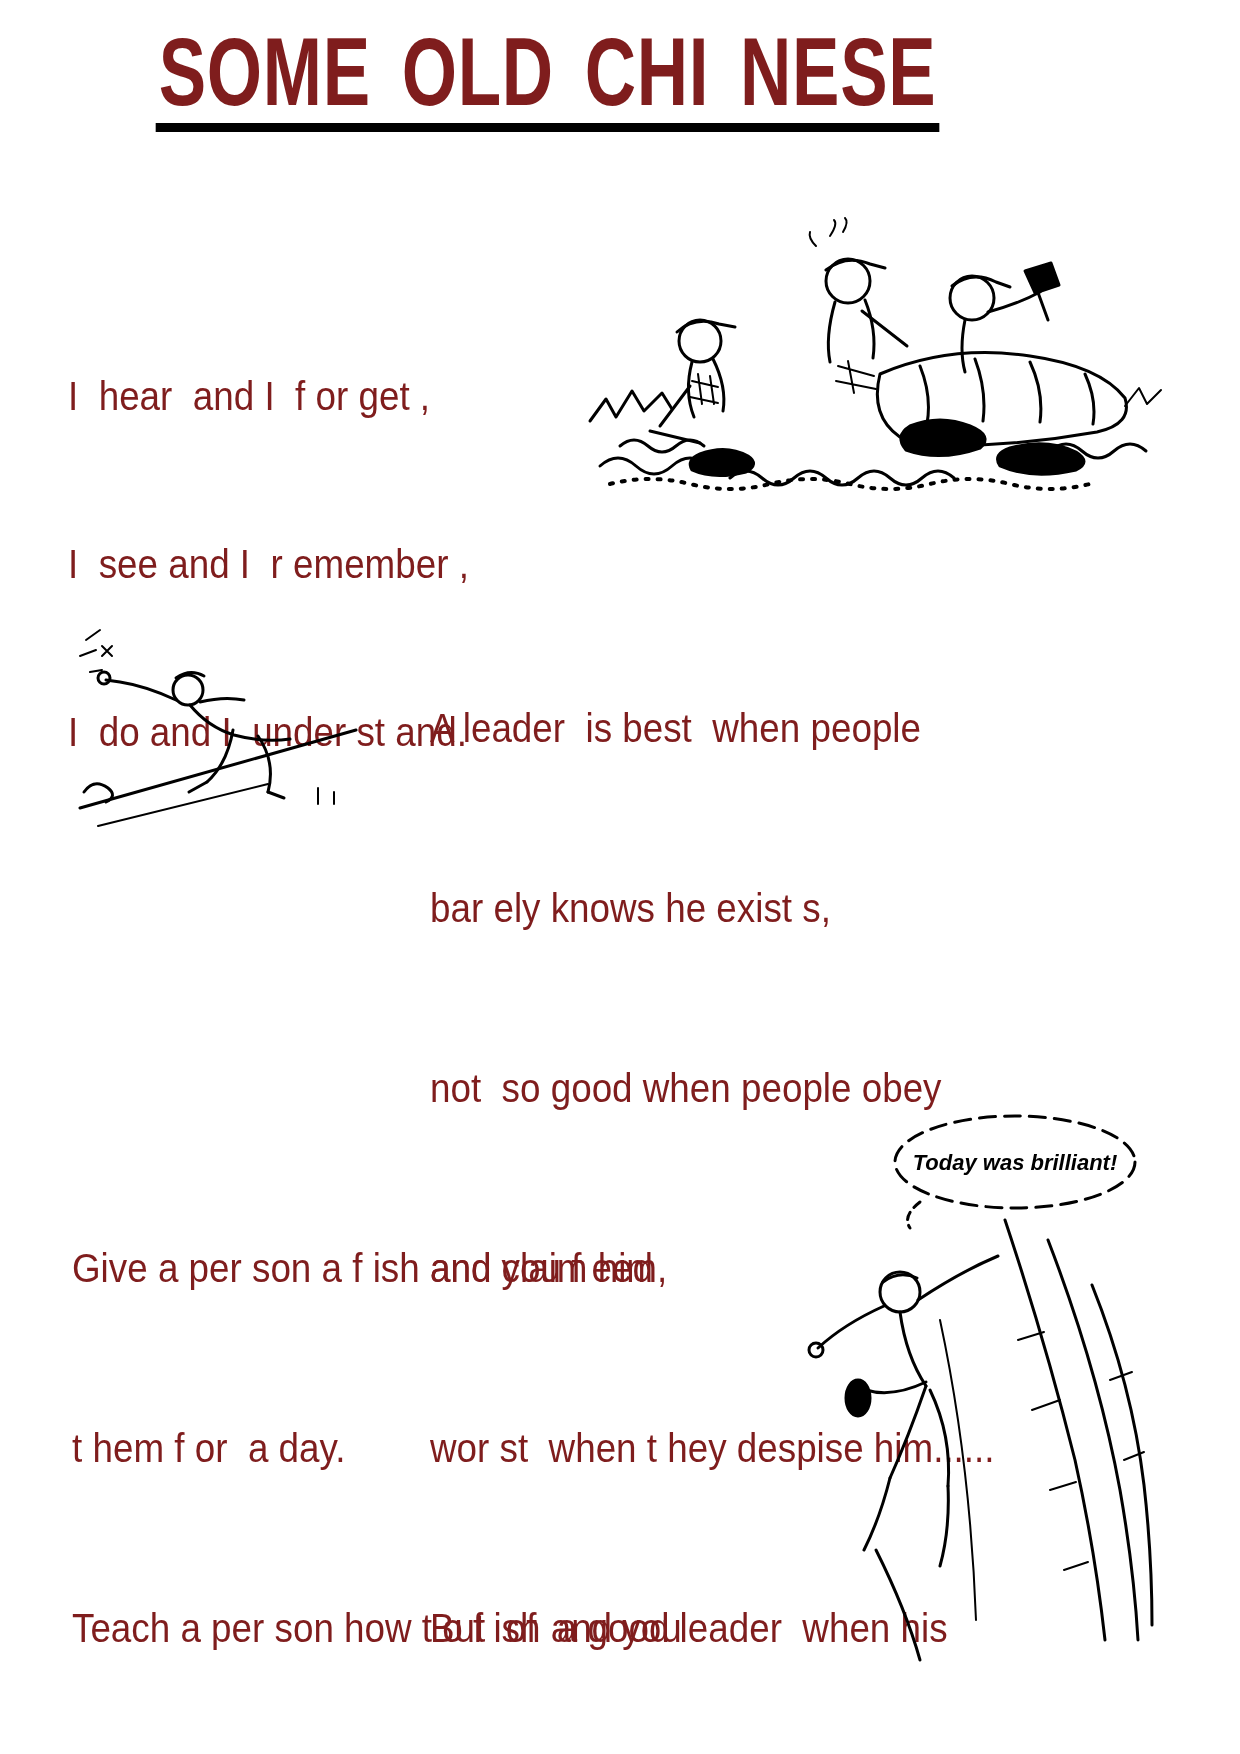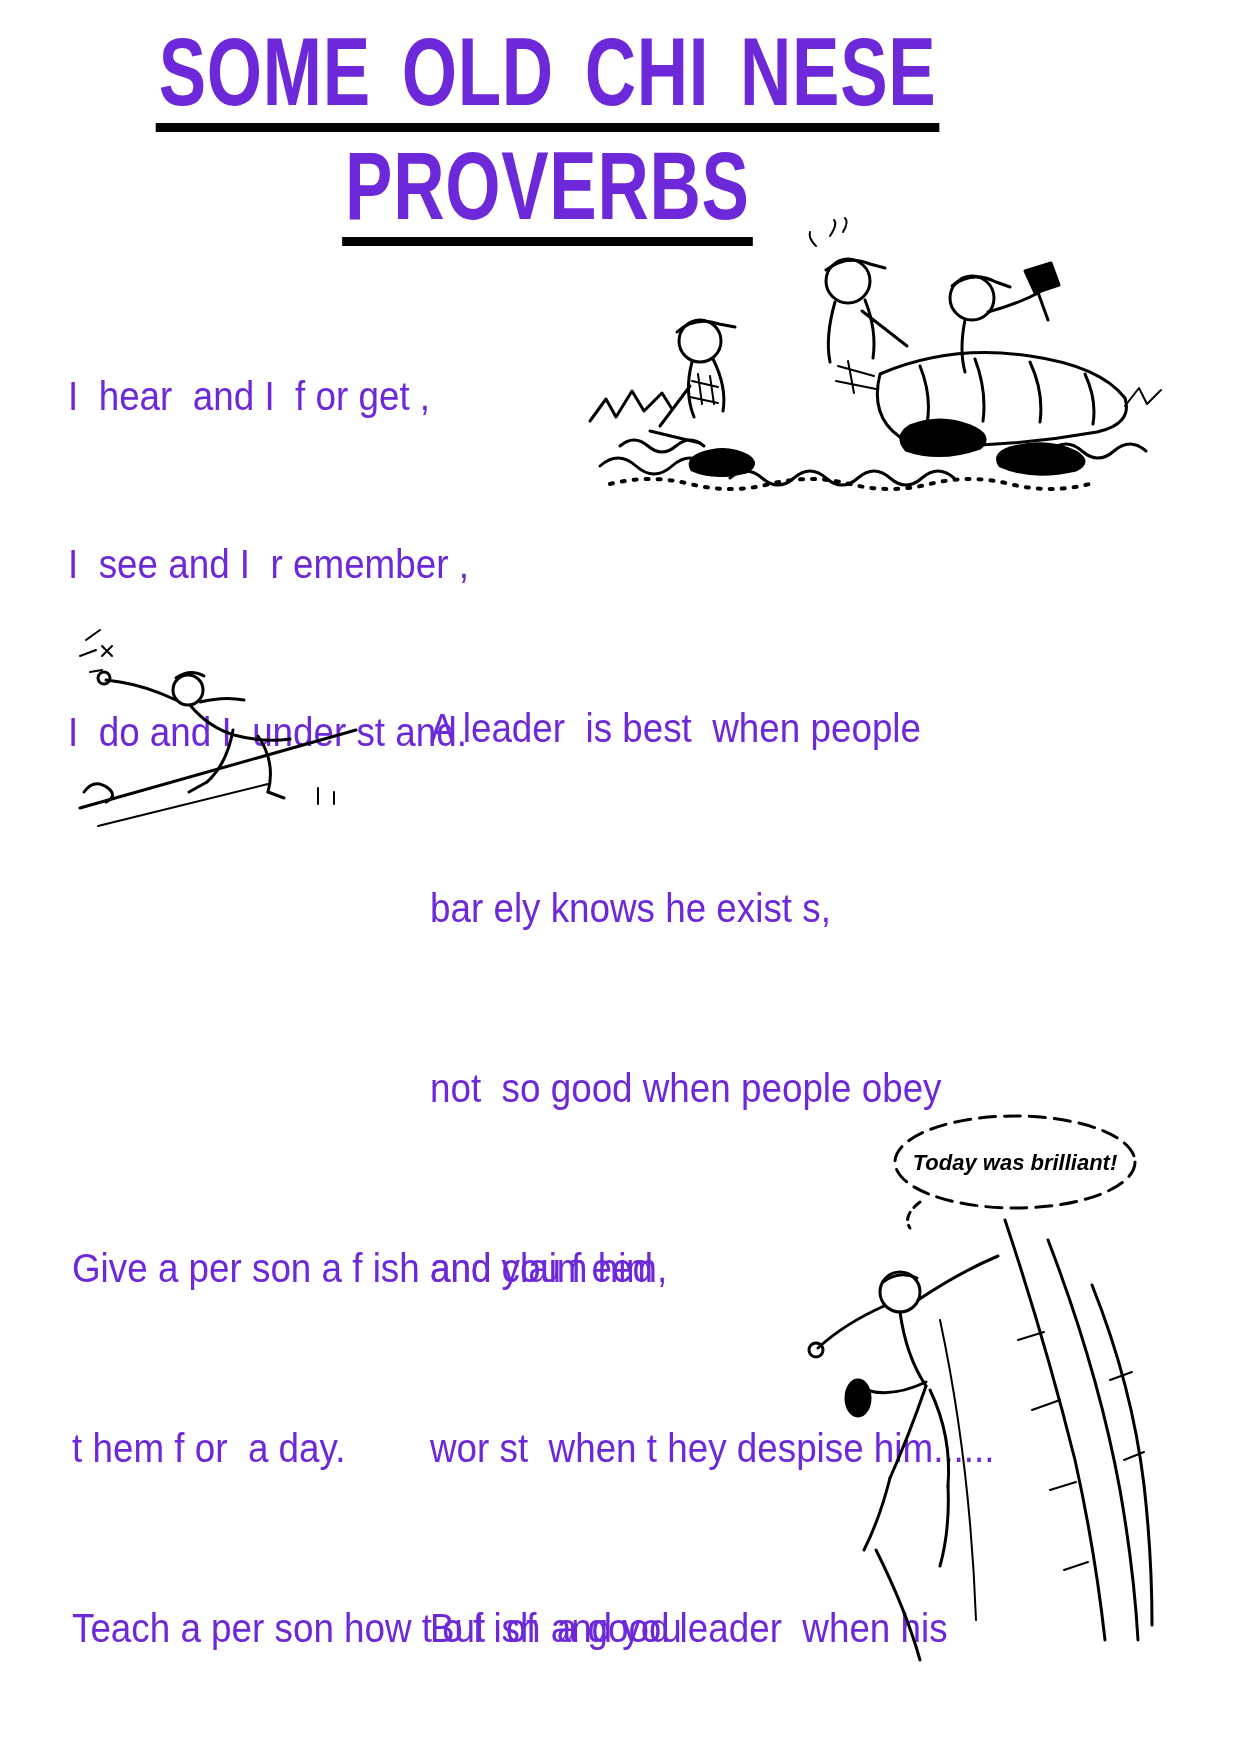--- a/index.html
+++ b/index.html
@@ -3,21 +3,21 @@
 <meta charset="utf-8">
 <style>
   html,body{margin:0;padding:0;background:#e8e8e8;}
   .page{
     position:relative;
     width:1240px;height:1754px;
     background:#ffffff;
     margin:0 auto;
     overflow:hidden;
     font-family:"Liberation Sans",sans-serif;
-    color:#6d28d9;
+    color:#7f1d1d;
   }
   .title-row{
     position:absolute;left:0;width:1095px;text-align:center;
   }
   .title-text{
     display:inline-block;
     font-size:96px;font-weight:700;line-height:0.95;
     letter-spacing:1px;word-spacing:14px;
     transform:scaleX(0.74);transform-origin:50% 0;
     border-bottom:9px solid #000;
@@ -39,23 +39,20 @@
     font-size:22px;font-style:italic;font-weight:700;
   }
 </style>
 </head>
 <body>
 
 <div class="page">
 
   <div class="title-row" style="top:26px">
     <span class="title-text">SOME OLD CHI NESE</span>
-  </div>
-  <div class="title-row" style="top:140px">
-    <span class="title-text">PROVERBS</span>
   </div>
 
   <div class="prose p1" style="left:68px;top:256px">
     <div class="line">I  hear  and I  f or get ,</div>
     <div class="line">I  see and I  r emember ,</div>
     <div class="line">I  do and I  under st and.</div>
   </div>
 
   <div class="art" style="left:580px;top:216px;width:600px;height:278px">
     <svg viewBox="0 0 600 278">

